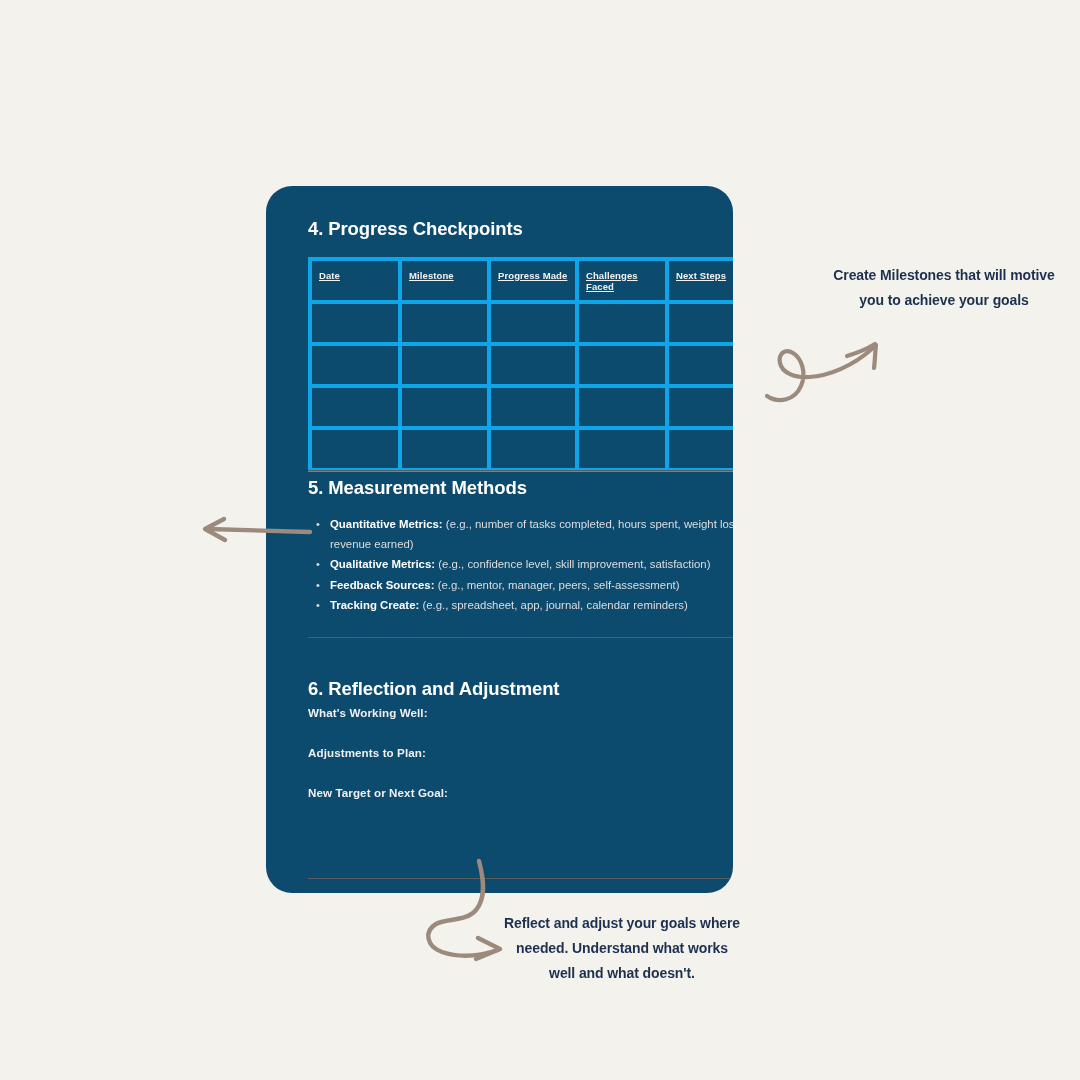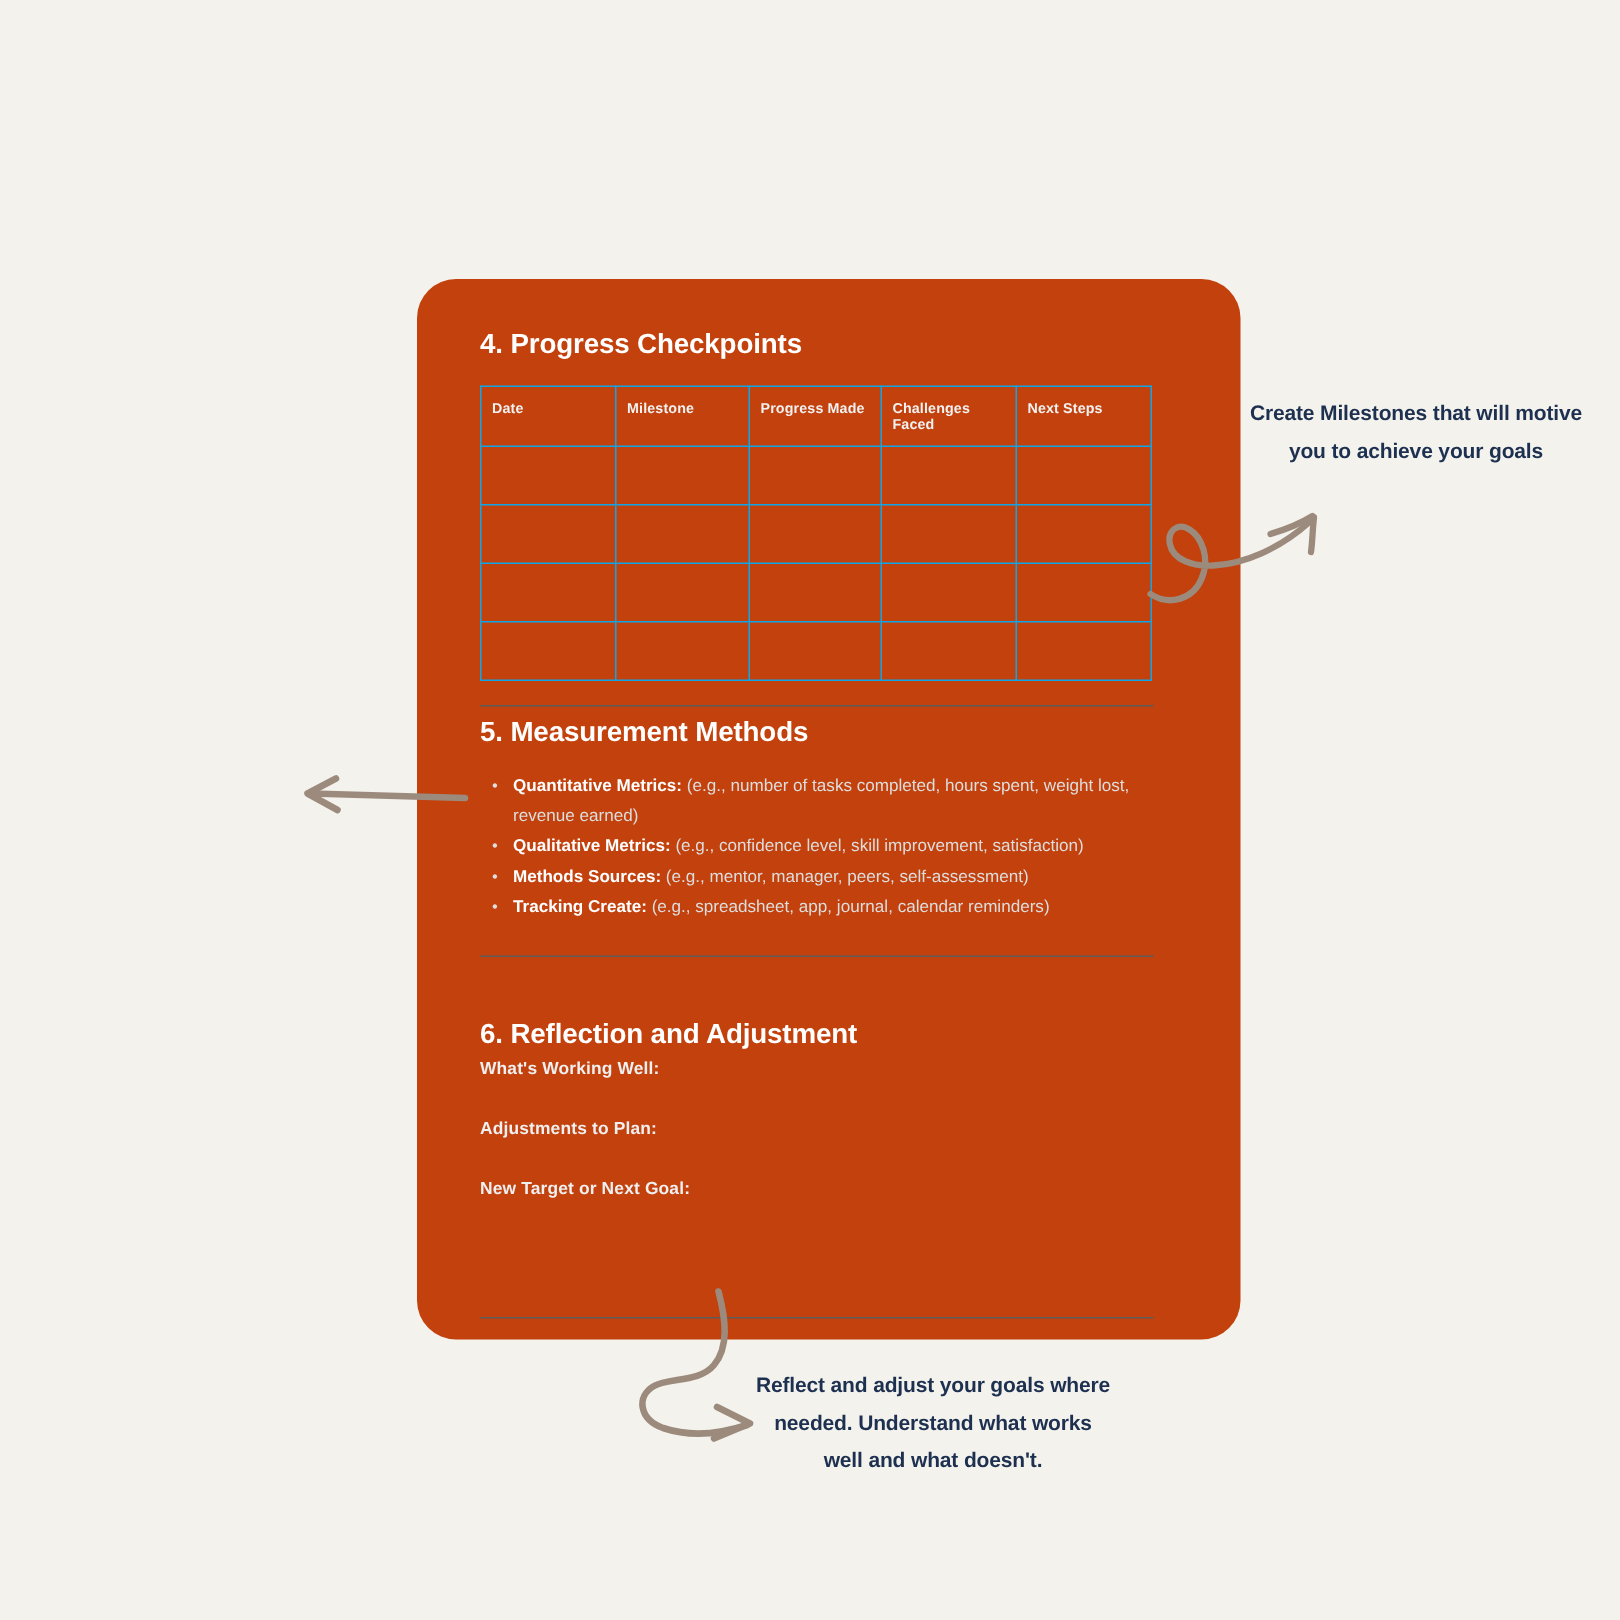--- a/index.html
+++ b/index.html
@@ -17,25 +17,25 @@
 
   #stage {
     position: relative;
     width: 1080px;
     height: 1080px;
   }
 
   
   .card {
     position: absolute;
-    left: 278px;
+    left: 266px;
     top: 186px;
-    width: 549px;
+    width: 467px;
     height: 707px;
-    background: #c2410c;
+    background: #0c4a6e;
     border-radius: 26px;
     box-sizing: border-box;
     padding: 0;
     overflow: hidden;
   }
 
   .card-inner {
     position: absolute;
     left: 42px;
     top: 0;
@@ -60,23 +60,24 @@
   #section-4 .section-title { display: block; }
 
   table.checkpoints {
     margin-top: 17px;
     border-collapse: collapse;
     width: 448px;
     table-layout: fixed;
   }
   table.checkpoints th,
   table.checkpoints td {
-    border: 1px solid #0ea5e9;
+    border: 4px solid #0ea5e9;
     padding: 0;
     vertical-align: top;
+    text-decoration: underline;
   }
   table.checkpoints th {
     text-align: left;
     color: #f2f2f2;
     font-size: 9.5px;
     font-weight: bold;
     height: 30px;
     padding: 9px 0 0 7px;
     letter-spacing: 0.1px;
   }
@@ -235,21 +236,21 @@
         <span class="section-title">5. Measurement Methods</span>
 
         <ul class="methods">
           <li>
             <span class="lbl">Quantitative Metrics:</span><span> (e.g., number of tasks completed, hours spent, weight lost, revenue earned)</span>
           </li>
           <li>
             <span class="lbl">Qualitative Metrics:</span><span> (e.g., confidence level, skill improvement, satisfaction)</span>
           </li>
           <li>
-            <span class="lbl">Methods Sources:</span><span> (e.g., mentor, manager, peers, self-assessment)</span>
+            <span class="lbl">Feedback Sources:</span><span> (e.g., mentor, manager, peers, self-assessment)</span>
           </li>
           <li>
             <span class="lbl">Tracking Create:</span><span> (e.g., spreadsheet, app, journal, calendar reminders)</span>
           </li>
         </ul>
       </div>
 
       <div class="rule" id="rule-2"></div>
 
       <div id="section-6">

